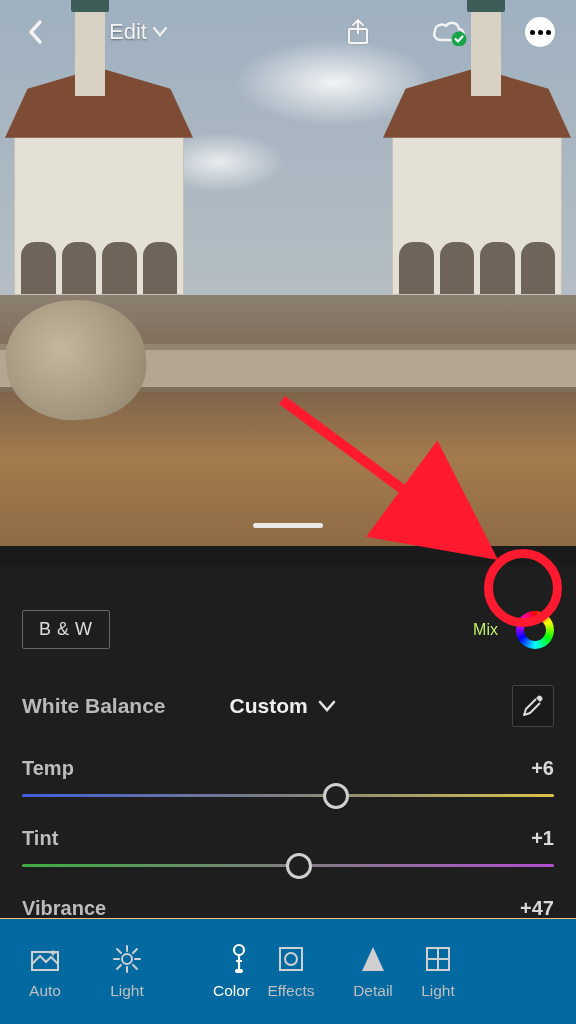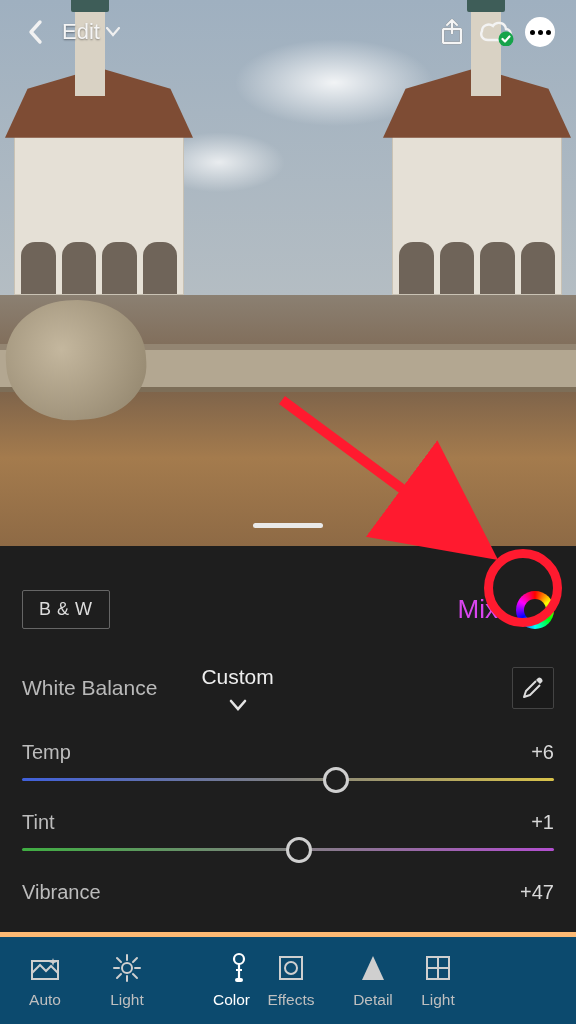--- a/index.html
+++ b/index.html
@@ -1,20 +1,20 @@
 <!DOCTYPE html>
 <html><head>
 <meta charset="utf-8">
 <style>
   * { margin: 0; padding: 0; box-sizing: border-box; }
   html, body { width: 576px; height: 1024px; overflow: hidden; font-family: -apple-system, Helvetica, Arial, sans-serif; background: #1a1a1a; color: #ddd; }
   .app { width: 100%; height: 100%; display: flex; flex-direction: column; position: relative; }
 
   
-  .topbar { position: absolute; top: 0; left: 0; right: 0; height: 64px; display: flex; align-items: center; padding: 0 14px; z-index: 20; color: #f5f5f5; }
+  .topbar { position: absolute; top: 0; left: 0; right: 0; height: 64px; display: flex; align-items: center; padding: 0 14px; z-index: 20; color: #f5f5f5; gap: 47px; }
   .topbar .back { width: 36px; height: 36px; display: flex; align-items: center; justify-content: center; }
   .topbar .title { font-size: 22px; font-weight: 500; margin-left: 4px; display: flex; align-items: center; gap: 6px; text-shadow: 0 1px 2px rgba(0,0,0,.4); }
   .spacer { flex: 1; }
   .topbar .icon-btn { width: 44px; height: 44px; display: flex; align-items: center; justify-content: center; }
   .more-circle { width: 30px; height: 30px; border-radius: 50%; background: #fff; display: flex; align-items: center; justify-content: center; gap: 3px; }
   .more-circle span { width: 5px; height: 5px; border-radius: 50%; background: #000; }
 
   
   .photo-area { height: 546px; position: relative; background: linear-gradient(#a9b3ba 0%, #a9b3ba 45%, #bca587 45%, #9d7d5e 100%); overflow: hidden; }
   .sky { position: absolute; inset: 0; height: 54%; background:
@@ -37,46 +37,46 @@
   .arches span { flex:1; background:#6f6459; border-radius: 14px 14px 0 0; }
   .fountain-rim { position:absolute; left:-40px; right:-40px; top:63%; height:48px; background:#b3a791; border-top:6px solid #938572; border-bottom:5px solid #7d6e58; }
   .sculpt { position:absolute; left:6px; top:55%; width:140px; height:120px; background: radial-gradient(circle at 40% 40%, #c4b79e, #8e8169); border-radius: 46% 50% 44% 48%; transform: rotate(-4deg); }
   .handle { position:absolute; left:50%; transform:translateX(-50%); bottom:18px; width:70px; height:5px; background:#e9e9e9; border-radius:3px; }
 
   
   .annot-arrow { position:absolute; z-index:15; }
   .annot-circle { position:absolute; z-index:15; width:78px; height:78px; border:9px solid #ff1a2f; border-radius:50%; top: 549px; left: 484px; }
 
   
-  .panel { flex: 1; background: #1e1e1e; padding: 16px 22px; display:flex; flex-direction:column; position:relative; overflow:hidden; }
+  .panel { flex: 1; background: #1e1e1e; padding: 16px 22px; display:flex; flex-direction:column; position:relative; overflow:hidden;margin-top:20px; }
   .row { display:flex; align-items:center; }
   .row.mix { margin-top: 28px; justify-content: space-between; }
   .bw-btn { border:1px solid #666; padding: 8px 16px; font-size:18px; color:#ddd; background:transparent; border-radius:2px; letter-spacing:.5px;}
   .mix-right { display:flex; align-items:center; gap: 18px; }
-  .mix-label { font-size: 26px; color:#d946ef; }
+  .mix-label { font-size: 16px; color:#bef264; }
   .color-wheel { width:38px; height:38px; border-radius:50%; background: conic-gradient(red, yellow, lime, cyan, blue, magenta, red); display:flex; align-items:center; justify-content:center; }
   .color-wheel::after { content:""; width:22px; height:22px; background:#1e1e1e; border-radius:50%; }
 
-  .row.wb { margin-top: 36px; justify-content: flex-start; gap: 44px; }
+  .row.wb { margin-top: 36px; justify-content: flex-start; gap: 64px; font-weight: bold; }
   .wb-label { font-size: 21px; color:#b9b9b9; }
-  .wb-select { display:flex; align-items:center; gap:10px; font-size:21px; color:#eee;flex-direction:column; }
+  .wb-select { display:flex; align-items:center; gap:10px; font-size:21px; color:#eee; }
   .eyedrop { margin-left:auto; width:42px; height:42px; border:1px solid #444; border-radius:2px; display:flex; align-items:center; justify-content:center; background:#1a1a1a; }
 
-  .slider-group { margin-top: 30px; }
+  .slider-group { margin-top: 30px; font-weight: bold; }
   .slider-head { display:flex; justify-content:space-between; font-size:20px; color:#bcbcbc; margin-bottom:14px;}
   .slider-head .val { color:#d9d9d9; }
   .track { height:3px; position:relative; border-radius:2px; }
   .track.temp { background: linear-gradient(90deg, #4060db, #808080 50%, #d8c24a); }
   .track.tint { background: linear-gradient(90deg, #3fae42, #808080 50%, #b24fcf); }
   .thumb { position:absolute; top:50%; width:26px; height:26px; border:3px solid #cfcfcf; border-radius:50%; background:#1e1e1e; transform:translate(-50%,-50%); }
 
   .slider-group.vib .track-placeholder { height:28px; }
 
   
-  .bottombar { height: 92px; background: #0c4a6e; border-top:5px solid #fdba74; display:flex; align-items:center; padding: 0 4px; }
+  .bottombar { height: 106px; background: #0369a1; border-top:1px solid #fdba74; display:flex; align-items:center; padding: 0 4px; }
   .tool { flex: 0 0 82px; display:flex; flex-direction:column; align-items:center; justify-content:center; gap:7px; font-size:15.5px; color:#bfbfbf; }
   .tool.cut { flex: 0 0 48px; }
   .tool.active { color:#fff;align-items:flex-end; }
   .tool .ico { height:32px; display:flex; align-items:center; justify-content:center; }
 </style>
 </head>
 <body>
 
 <div class="app">
 

